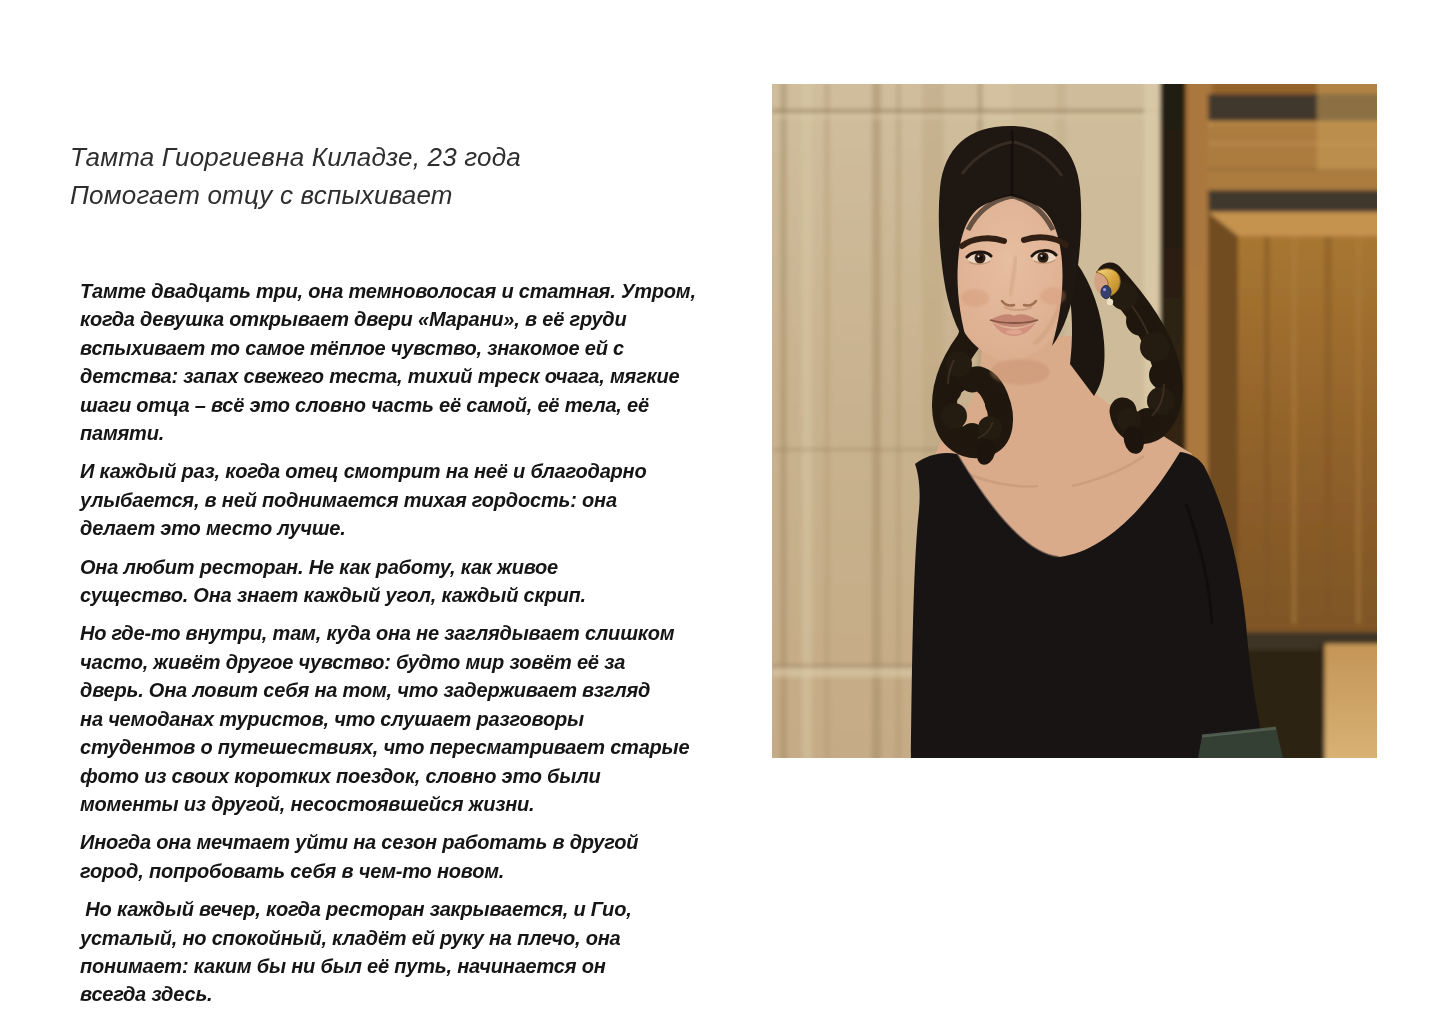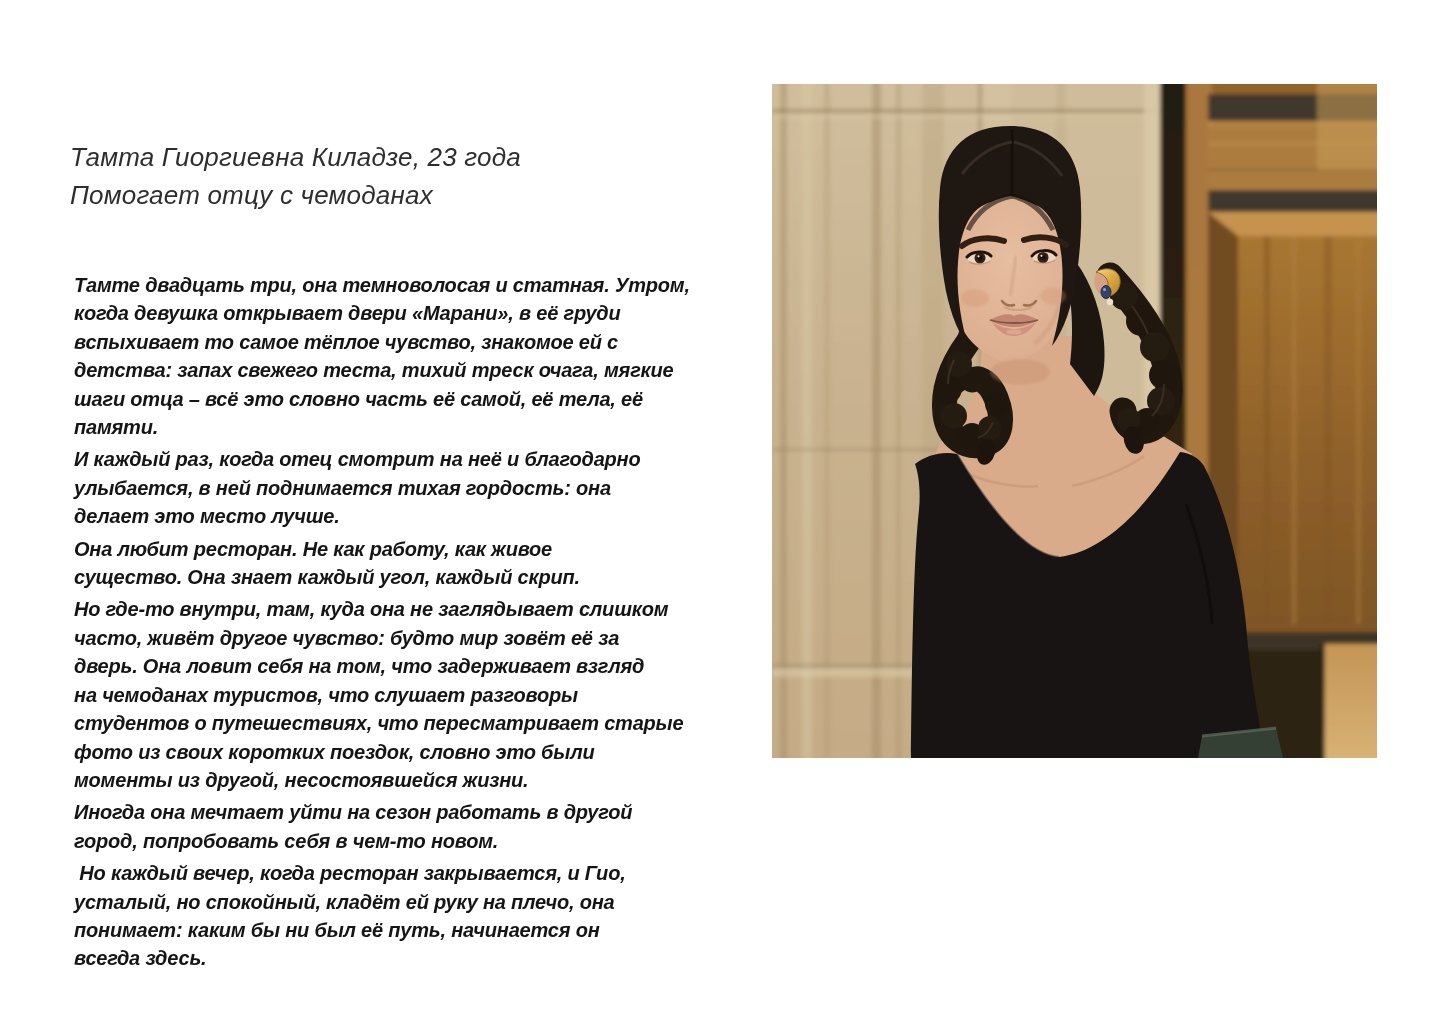--- a/index.html
+++ b/index.html
@@ -11,32 +11,32 @@
   .profile-title{
     position:absolute;left:70px;top:138px;width:660px;
     font-style:italic;font-weight:300;font-size:26px;line-height:38px;
     color:#2e2e2e;letter-spacing:0.2px;
   }
   .profile-body{
     position:absolute;left:70px;top:267px;width:700px;
     font-style:italic;font-weight:700;font-size:20px;line-height:28.4px;
     color:#151515;letter-spacing:-0.2px;
   }
-  .profile-body p{margin:4px;white-space:pre-line;}
+  .profile-body p{margin:10px;white-space:pre-line;}
   .photo-frame{
     position:absolute;left:772px;top:84px;width:605px;height:674px;
   }
   .photo-frame svg{display:block;width:605px;height:674px;}
 </style>
 </head>
 <body>
 
 <section class="profile-title">
   <div>Тамта Гиоргиевна Киладзе, 23 года</div>
-  <div>Помогает отцу с чемоданах</div>
+  <div>Помогает отцу с вспыхивает</div>
 </section>
 
 <section class="profile-body">
     <p>Тамте двадцать три, она темноволосая и статная. Утром,
 когда девушка открывает двери «Марани», в её груди
 вспыхивает то самое тёплое чувство, знакомое ей с
 детства: запах свежего теста, тихий треск очага, мягкие
 шаги отца – всё это словно часть её самой, её тела, её
 памяти.</p>
     <p>И каждый раз, когда отец смотрит на неё и благодарно

